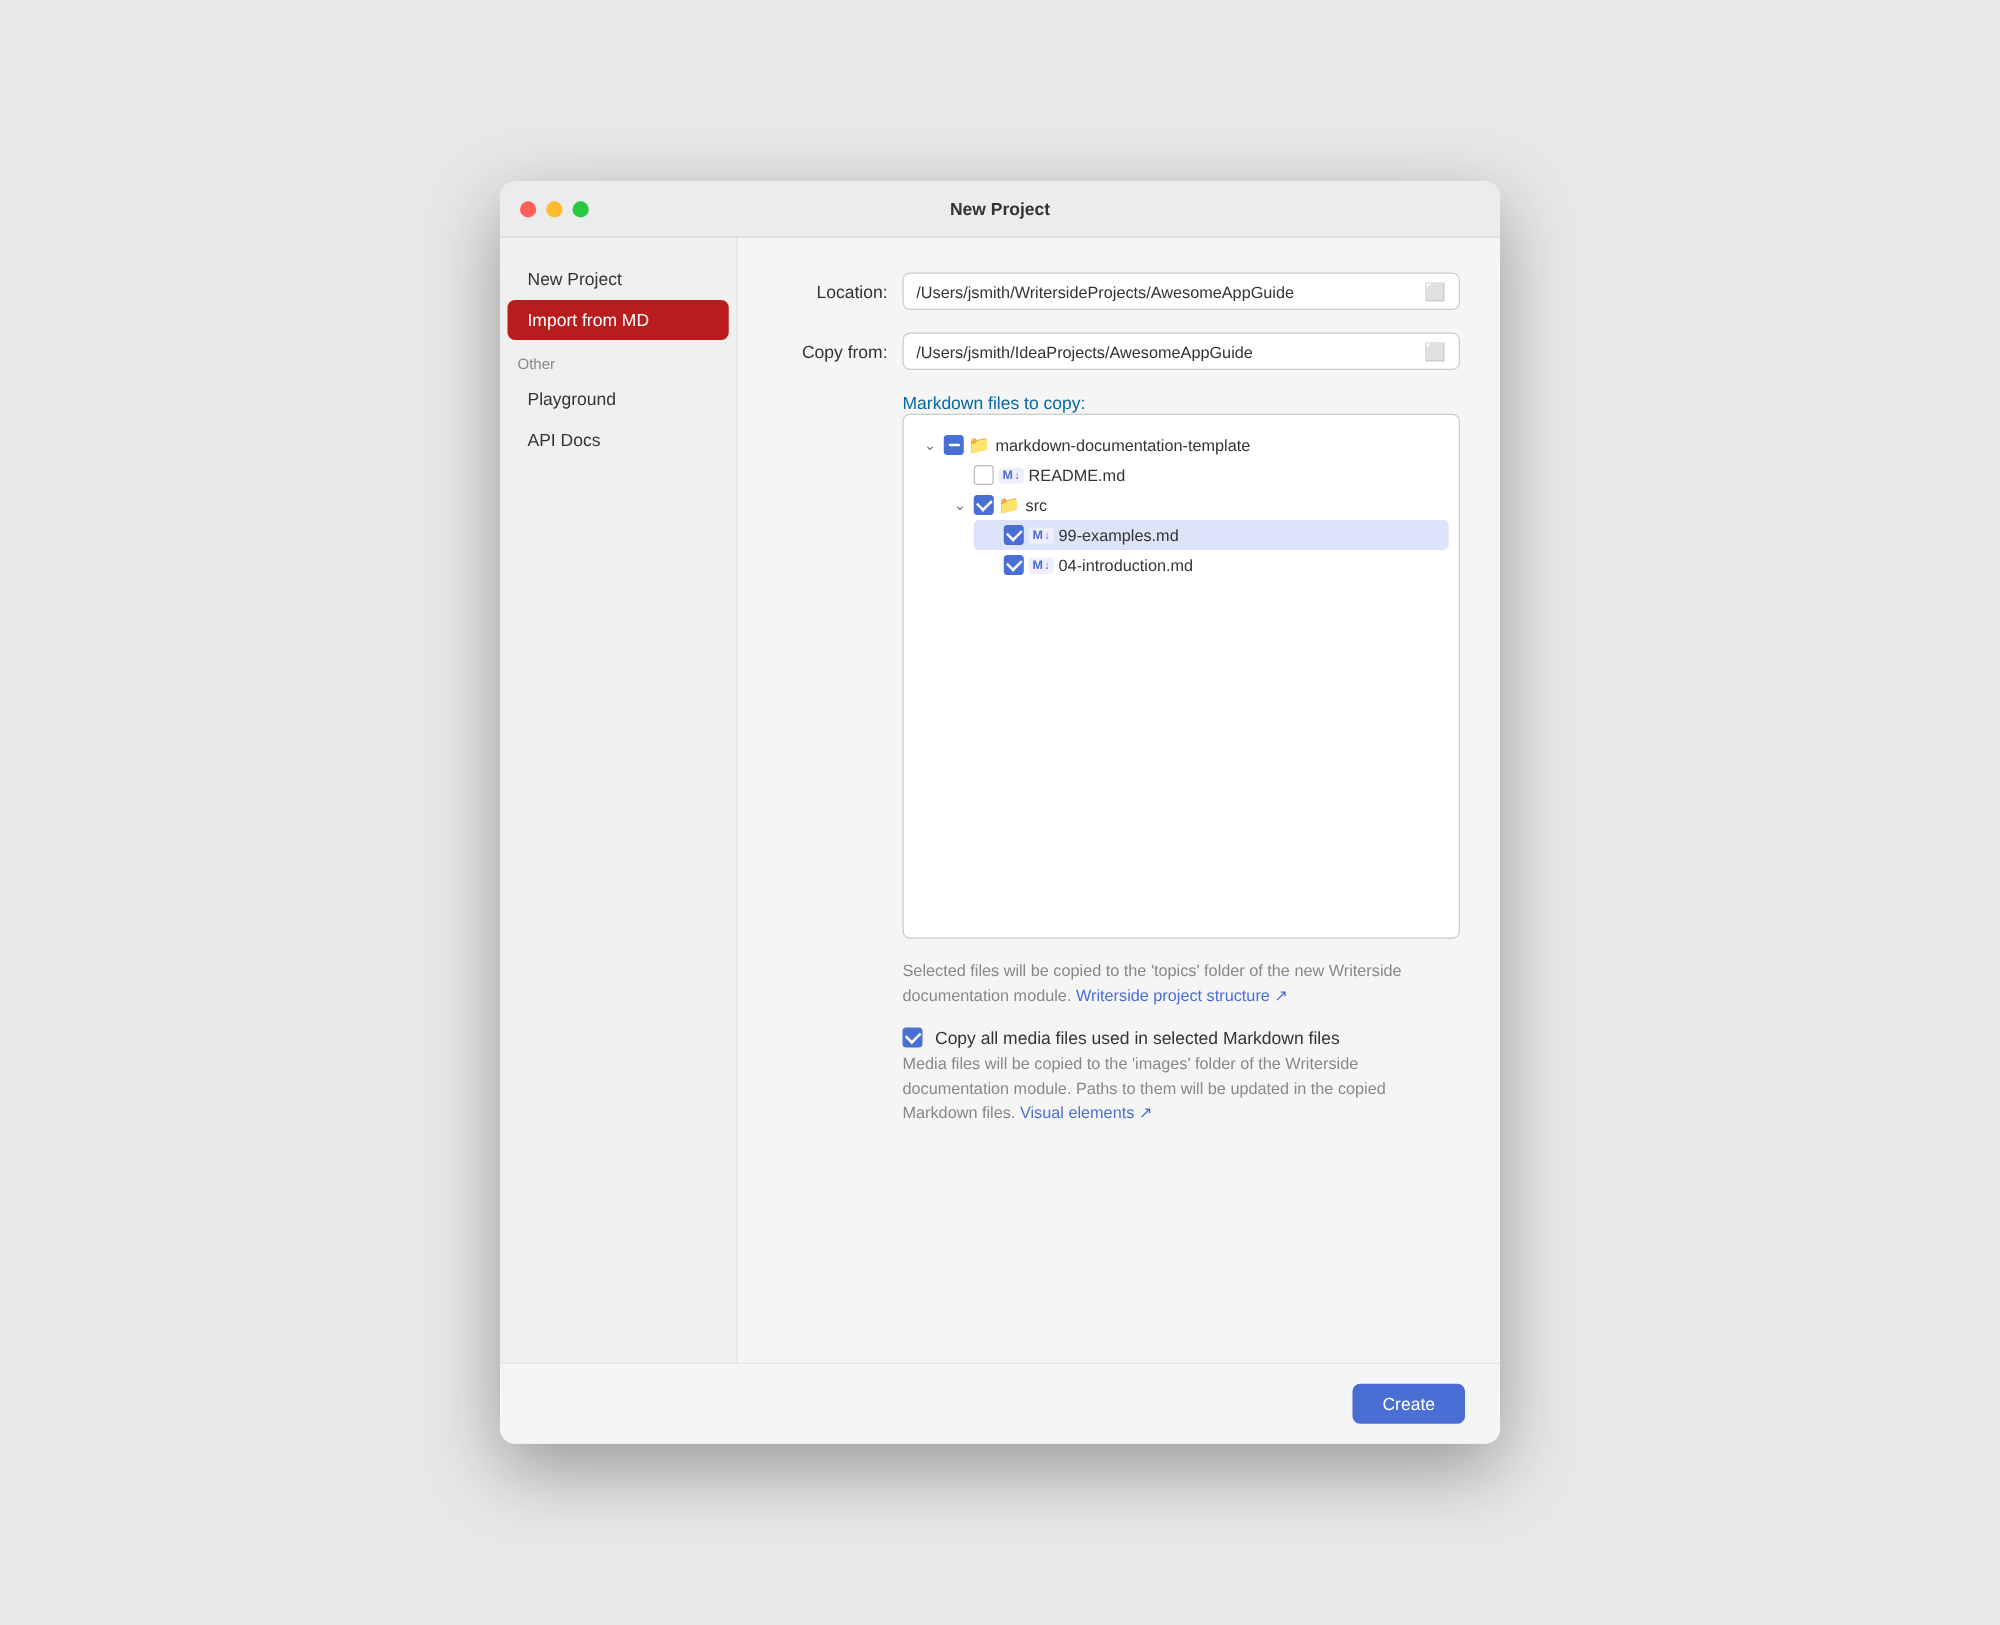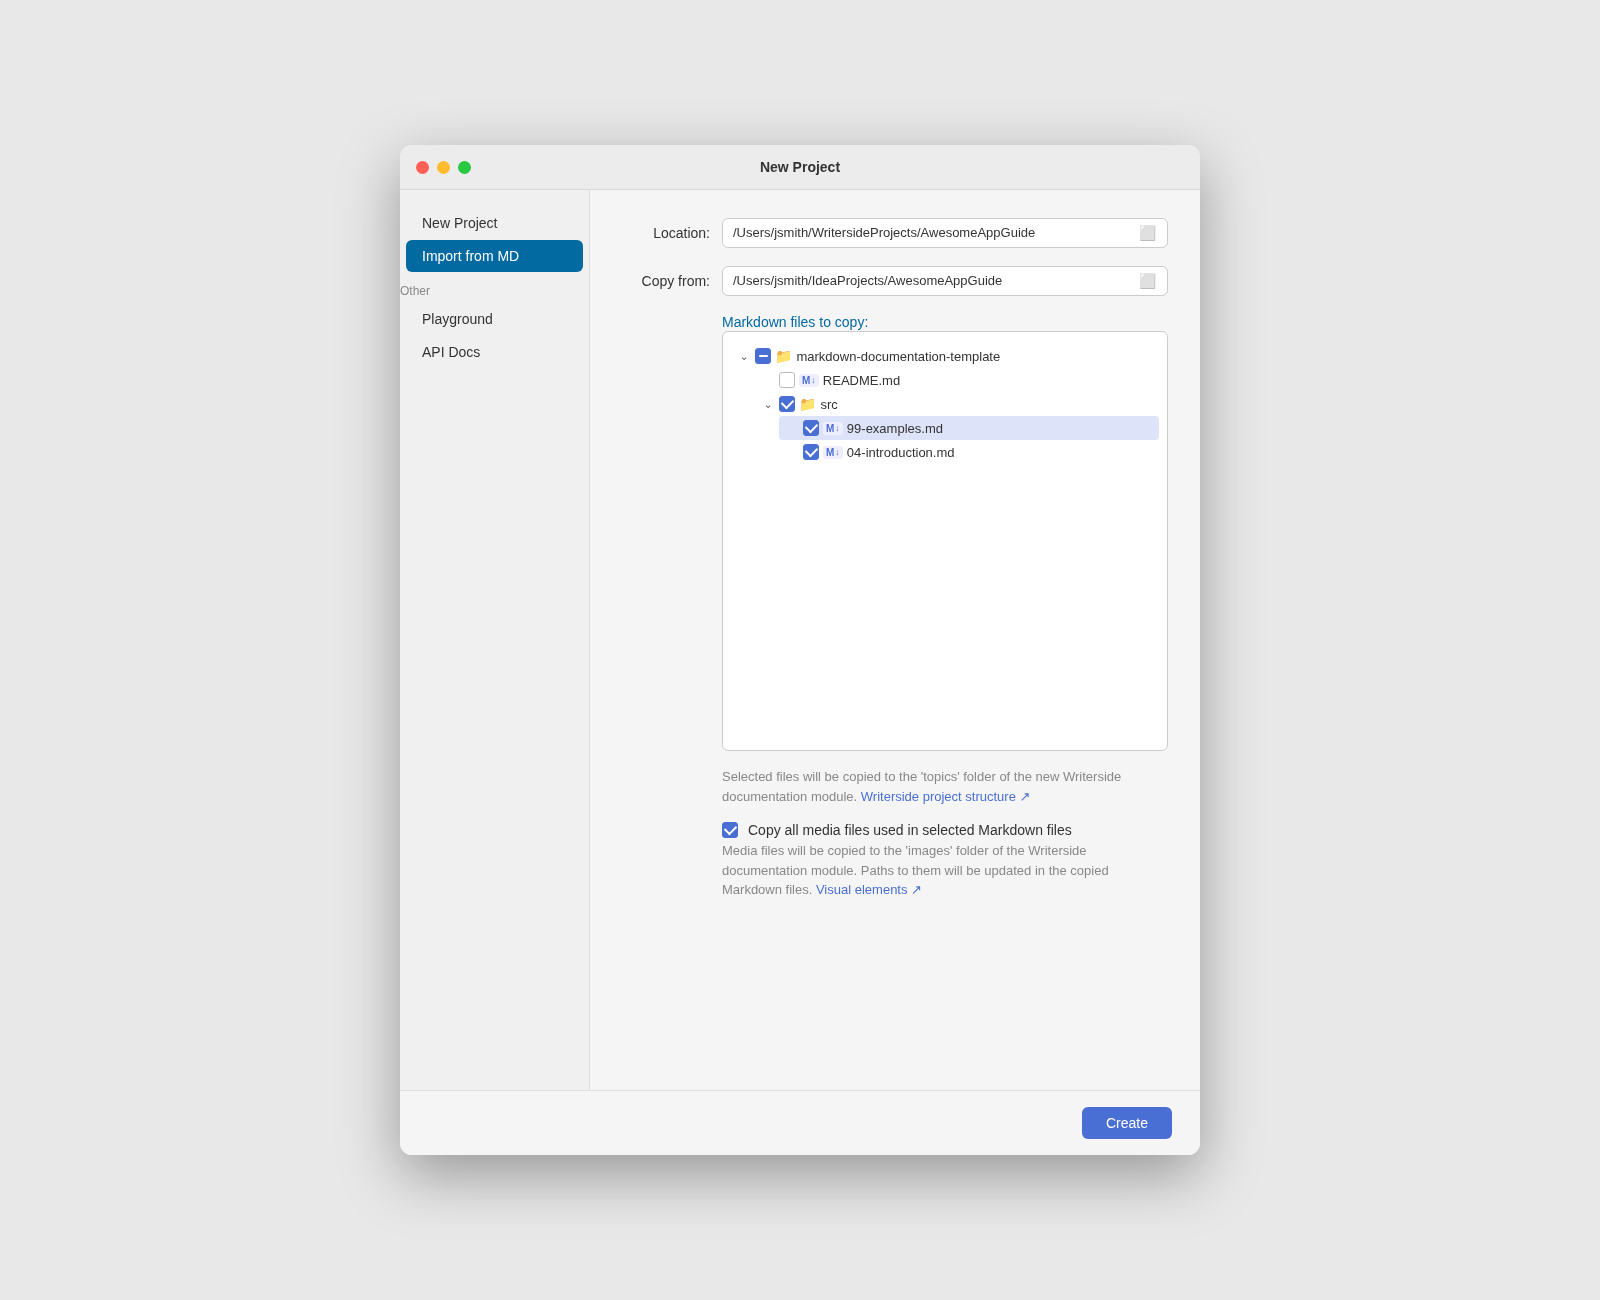--- a/index.html
+++ b/index.html
@@ -71,26 +71,26 @@
     .sidebar-item {
       padding: 8px 16px;
       font-size: 14px;
       color: #333;
       cursor: pointer;
       border-radius: 6px;
       margin: 1px 6px;
     }
 
     .sidebar-item.active {
-      background: #0369a1;
+      background: #b91c1c;
       color: white;
     }
 
     .sidebar-section {
-      padding: 8px 0 4px;
+      padding: 8px 14px 4px;
       font-size: 12px;
       color: #888;
       font-weight: 500;
       cursor: default;
       margin-top: 4px;
     }
 
     
     .main-content {
       flex: 1;
@@ -109,21 +109,21 @@
       color: #333;
       width: 100px;
       flex-shrink: 0;
       text-align: right;
       padding-right: 12px;
     }
 
     .field-input-wrap {
       flex: 1;
       display: flex;
-      align-items: flex-start;
+      align-items: center;
       background: white;
       border: 1px solid #ccc;
       border-radius: 6px;
       padding: 6px 10px;
       gap: 8px;
     }
 
     .field-input-wrap input {
       flex: 1;
       border: none;

